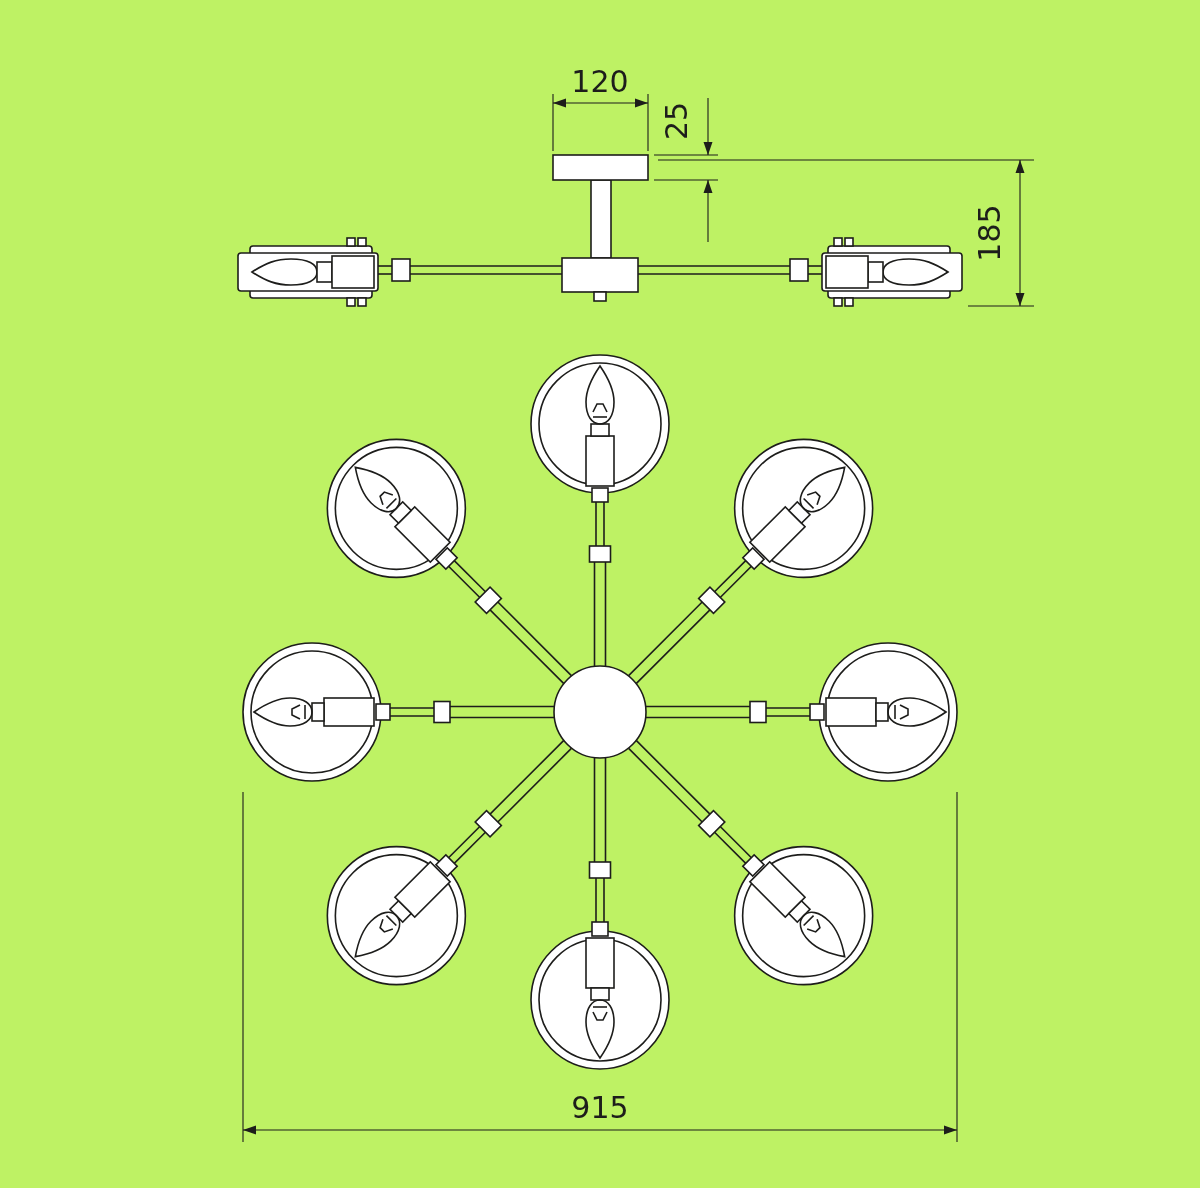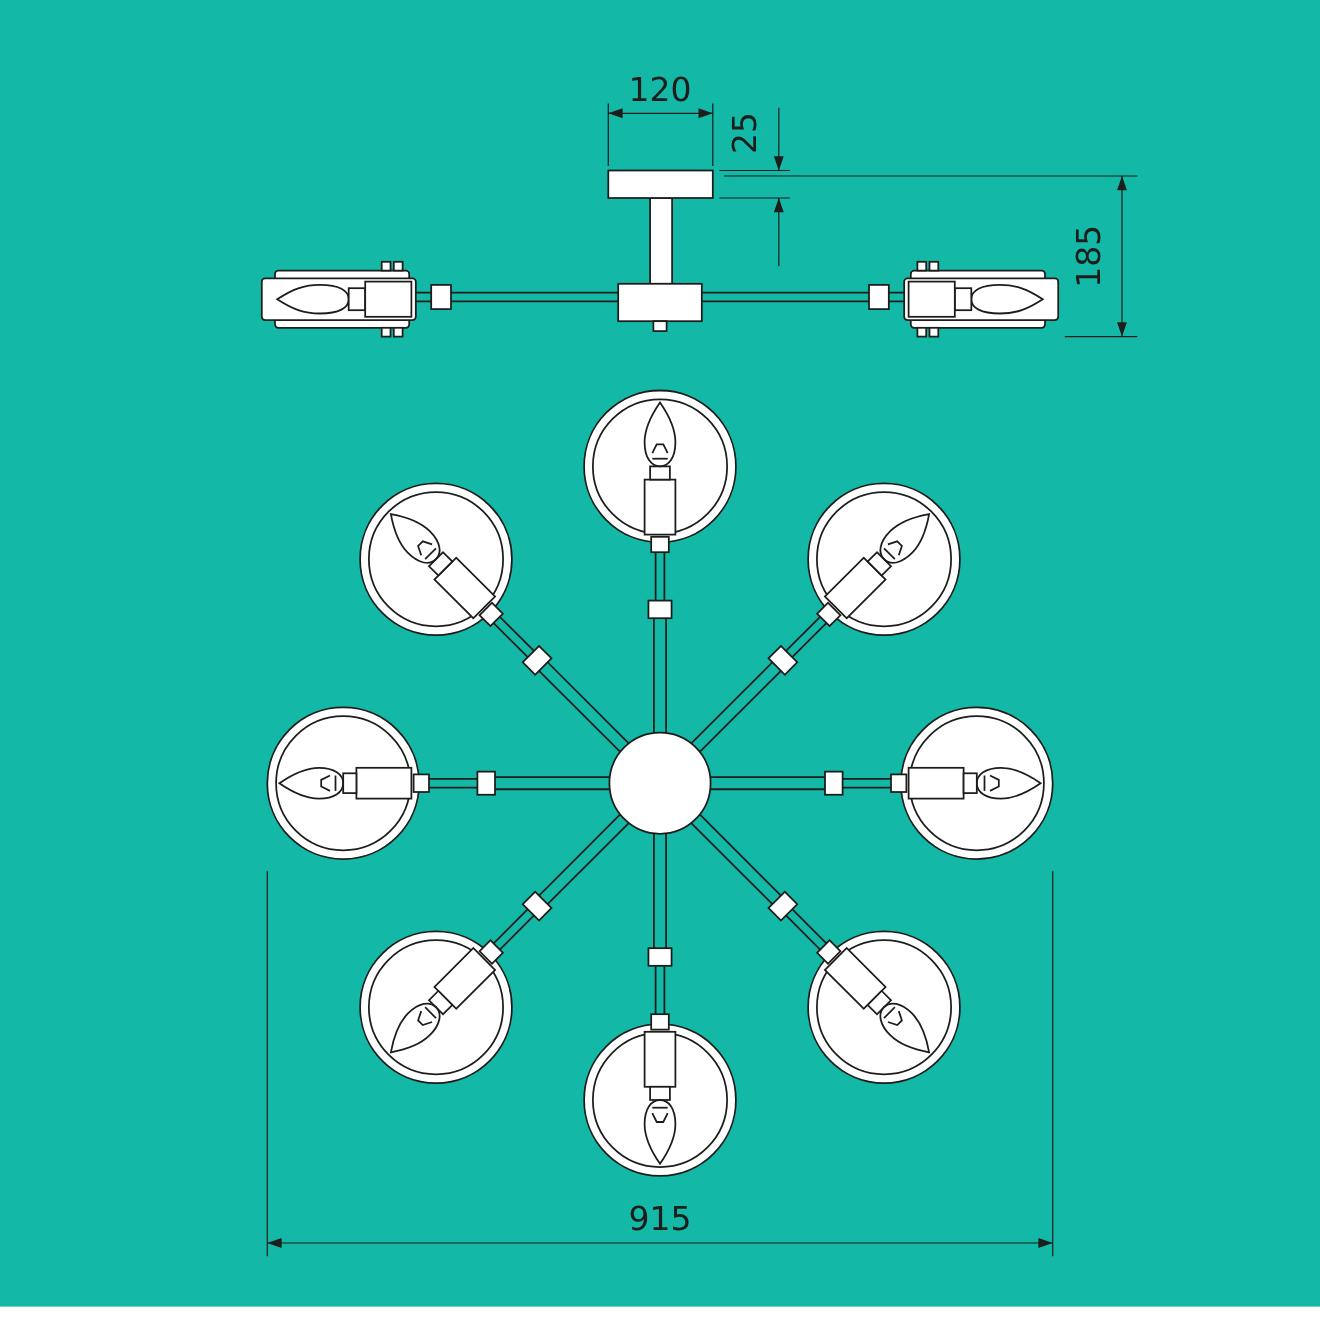--- a/index.html
+++ b/index.html
@@ -1,16 +1,16 @@
 <!DOCTYPE html>
 <html><head>
 <meta charset="utf-8">
 <style>
   html,body{margin:0;padding:0;background:#ffffff;}
-  .stage{width:1200px;height:1188px;position:relative;background:#14b8a6;}
+  .stage{width:1200px;height:1188px;position:relative;background:#bef264;}
   svg{display:block;}
   .part{fill:none;stroke:#1d1d1b;stroke-width:1.6;stroke-linecap:butt;}
   .partf{fill:#ffffff;stroke:#1d1d1b;stroke-width:1.6;}
   .dim{fill:none;stroke:#1d1d1b;stroke-width:1.1;}
   .arw{fill:#1d1d1b;stroke:none;}
   .dimtext{font-family:"DejaVu Sans","Liberation Sans",sans-serif;font-size:30px;fill:#1d1d1b;text-anchor:middle;}
 </style>
 </head>
 <body>
 

